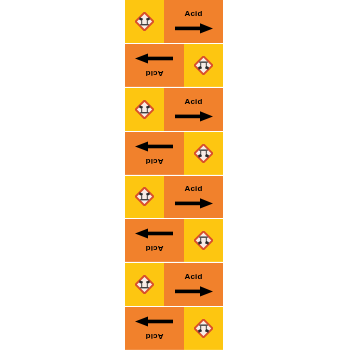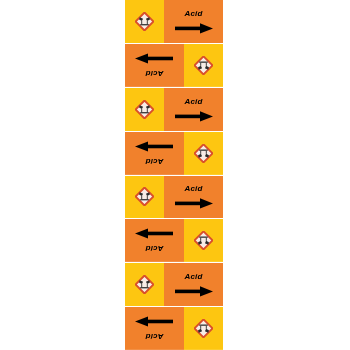--- a/index.html
+++ b/index.html
@@ -35,21 +35,20 @@
   }
 
   .label-tile {
     position: relative;
     flex: 1 1 0;
     display: flex;
     flex-direction: row;
     box-sizing: border-box;
     border-bottom: 1px solid #ffffff;
     overflow: hidden;
-    font-style: italic;
   }
   .label-tile:last-child {
     border-bottom: none;
   }
   .label-tile.flipped > .tile-inner {
     transform: rotate(180deg);
   }
 
   .tile-inner {
     display: flex;

